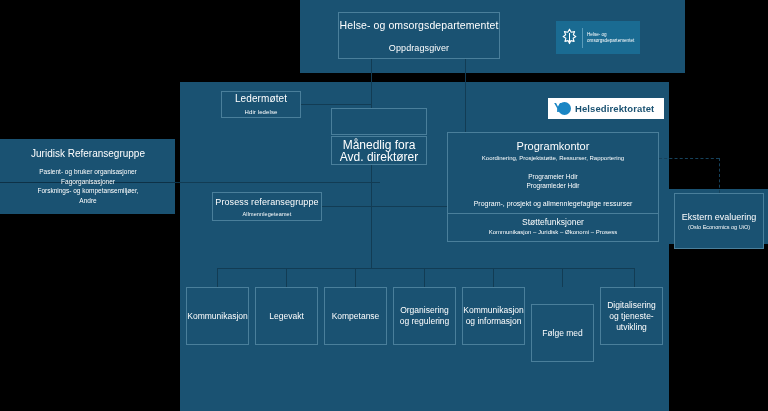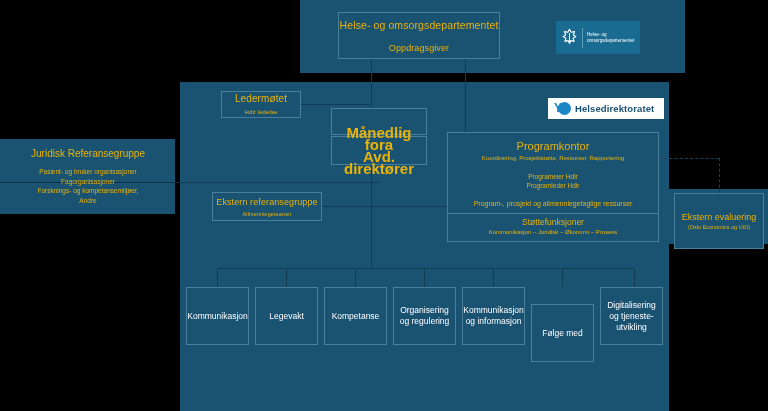--- a/index.html
+++ b/index.html
@@ -29,41 +29,41 @@
 
   
   .node{
     position:absolute;
     border:1px solid #4a7f9b;
     background:#1a5272;
     box-sizing:border-box;
     display:flex;flex-direction:column;
     align-items:center;justify-content:center;
     text-align:center;
-    color:#eab308;
+    color:#ffffff;
   }
   .t-main{font-size:11px;line-height:14px;letter-spacing:.1px;}
   .t-sub{font-size:7px;line-height:10px;letter-spacing:.1px;}
   .t-box{font-size:9px;line-height:11px;}
 
   
   #hod-box{left:338px;top:12px;width:162px;height:47px;justify-content:space-around;}
   #hod-box .t-main{font-size:10.5px;}
   #hod-box .t-sub{font-size:9px;}
 
   #ledermotet{left:221px;top:91px;width:80px;height:27px;justify-content:space-evenly;}
   #ledermotet .t-main{font-size:10px;}
   #ledermotet .t-sub{font-size:6px;}
 
   #programstyre{left:331px;top:108px;width:96px;height:27px;justify-content:space-evenly;}
   #programstyre .t-main{font-size:11px;margin-top:32px;}
   #programstyre .t-sub{font-size:6px;}
 
   #manedlig{left:331px;top:136px;width:96px;height:29px;justify-content:center;}
-  #manedlig .t-box{font-size:15px;line-height:12px;font-weight:bold;}
+  #manedlig .t-box{font-size:12px;line-height:12px;}
 
   #intern-ref{left:212px;top:192px;width:110px;height:29px;justify-content:center;}
   #intern-ref .t-main{font-size:9px;}
   #intern-ref .t-sub{font-size:5.5px;}
 
   #programkontor{left:447px;top:132px;width:212px;height:110px;
     justify-content:flex-start;padding-top:7px;}
   #programkontor .pk-title{font-size:11px;line-height:13px;}
   #programkontor .pk-line{font-size:6px;line-height:9px;margin-top:1px;}
   #programkontor .pk-owner{font-size:6.5px;line-height:9px;}
@@ -210,21 +210,21 @@
     <div class="t-main">Programstyre</div>
     <div class="t-sub">Divisjonsdirektører</div>
   </div>
 
   <div class="node" id="manedlig">
     <div class="t-box">Månedlig fora</div>
     <div class="t-box">Avd. direktører</div>
   </div>
 
   <div class="node" id="intern-ref">
-    <div class="t-main">Ekstern referansegruppe</div>
+    <div class="t-main">Prosess referansegruppe</div>
     <div class="t-sub">Allmennlegeteamet</div>
   </div>
 
   <div class="node" id="programkontor">
     <div class="pk-title">Programkontor</div>
     <div class="pk-line">Koordinering,  Prosjektstøtte,  Ressurser,  Rapportering</div>
     <div style="height:9px;"></div>
     <div class="pk-owner">Programeier Hdir</div>
     <div class="pk-owner">Programleder Hdir</div>
     <div style="height:9px;"></div>

